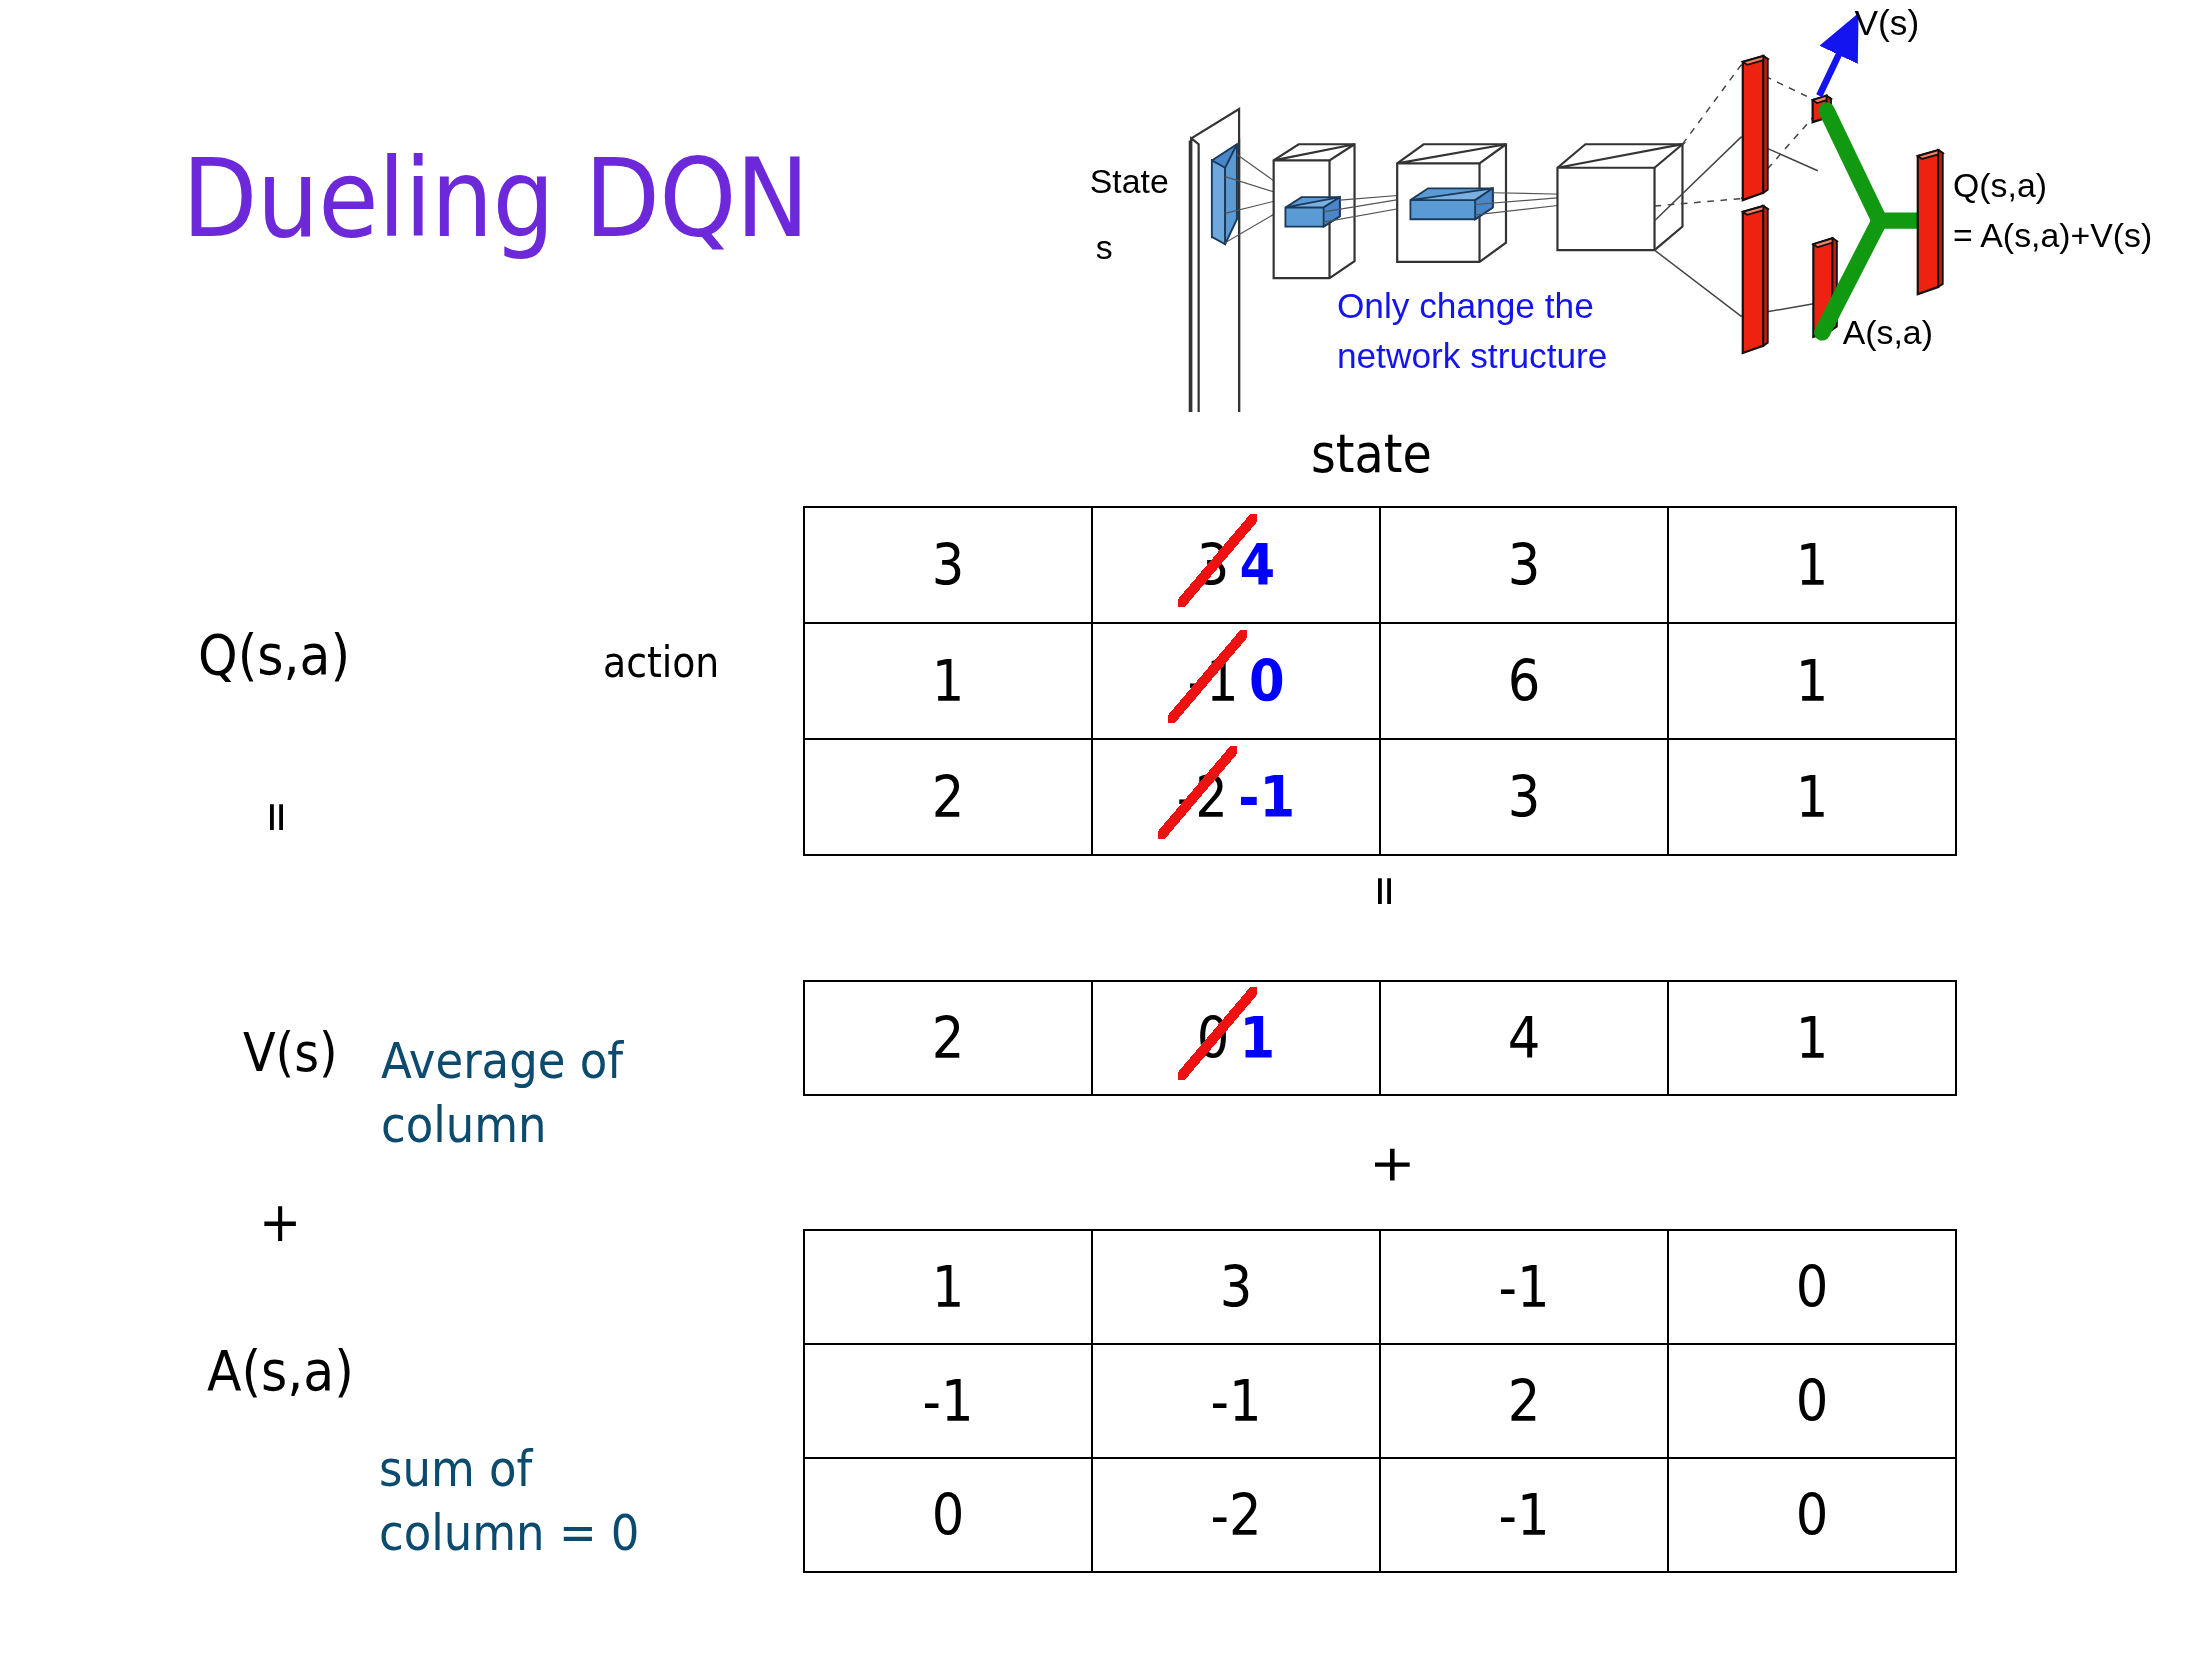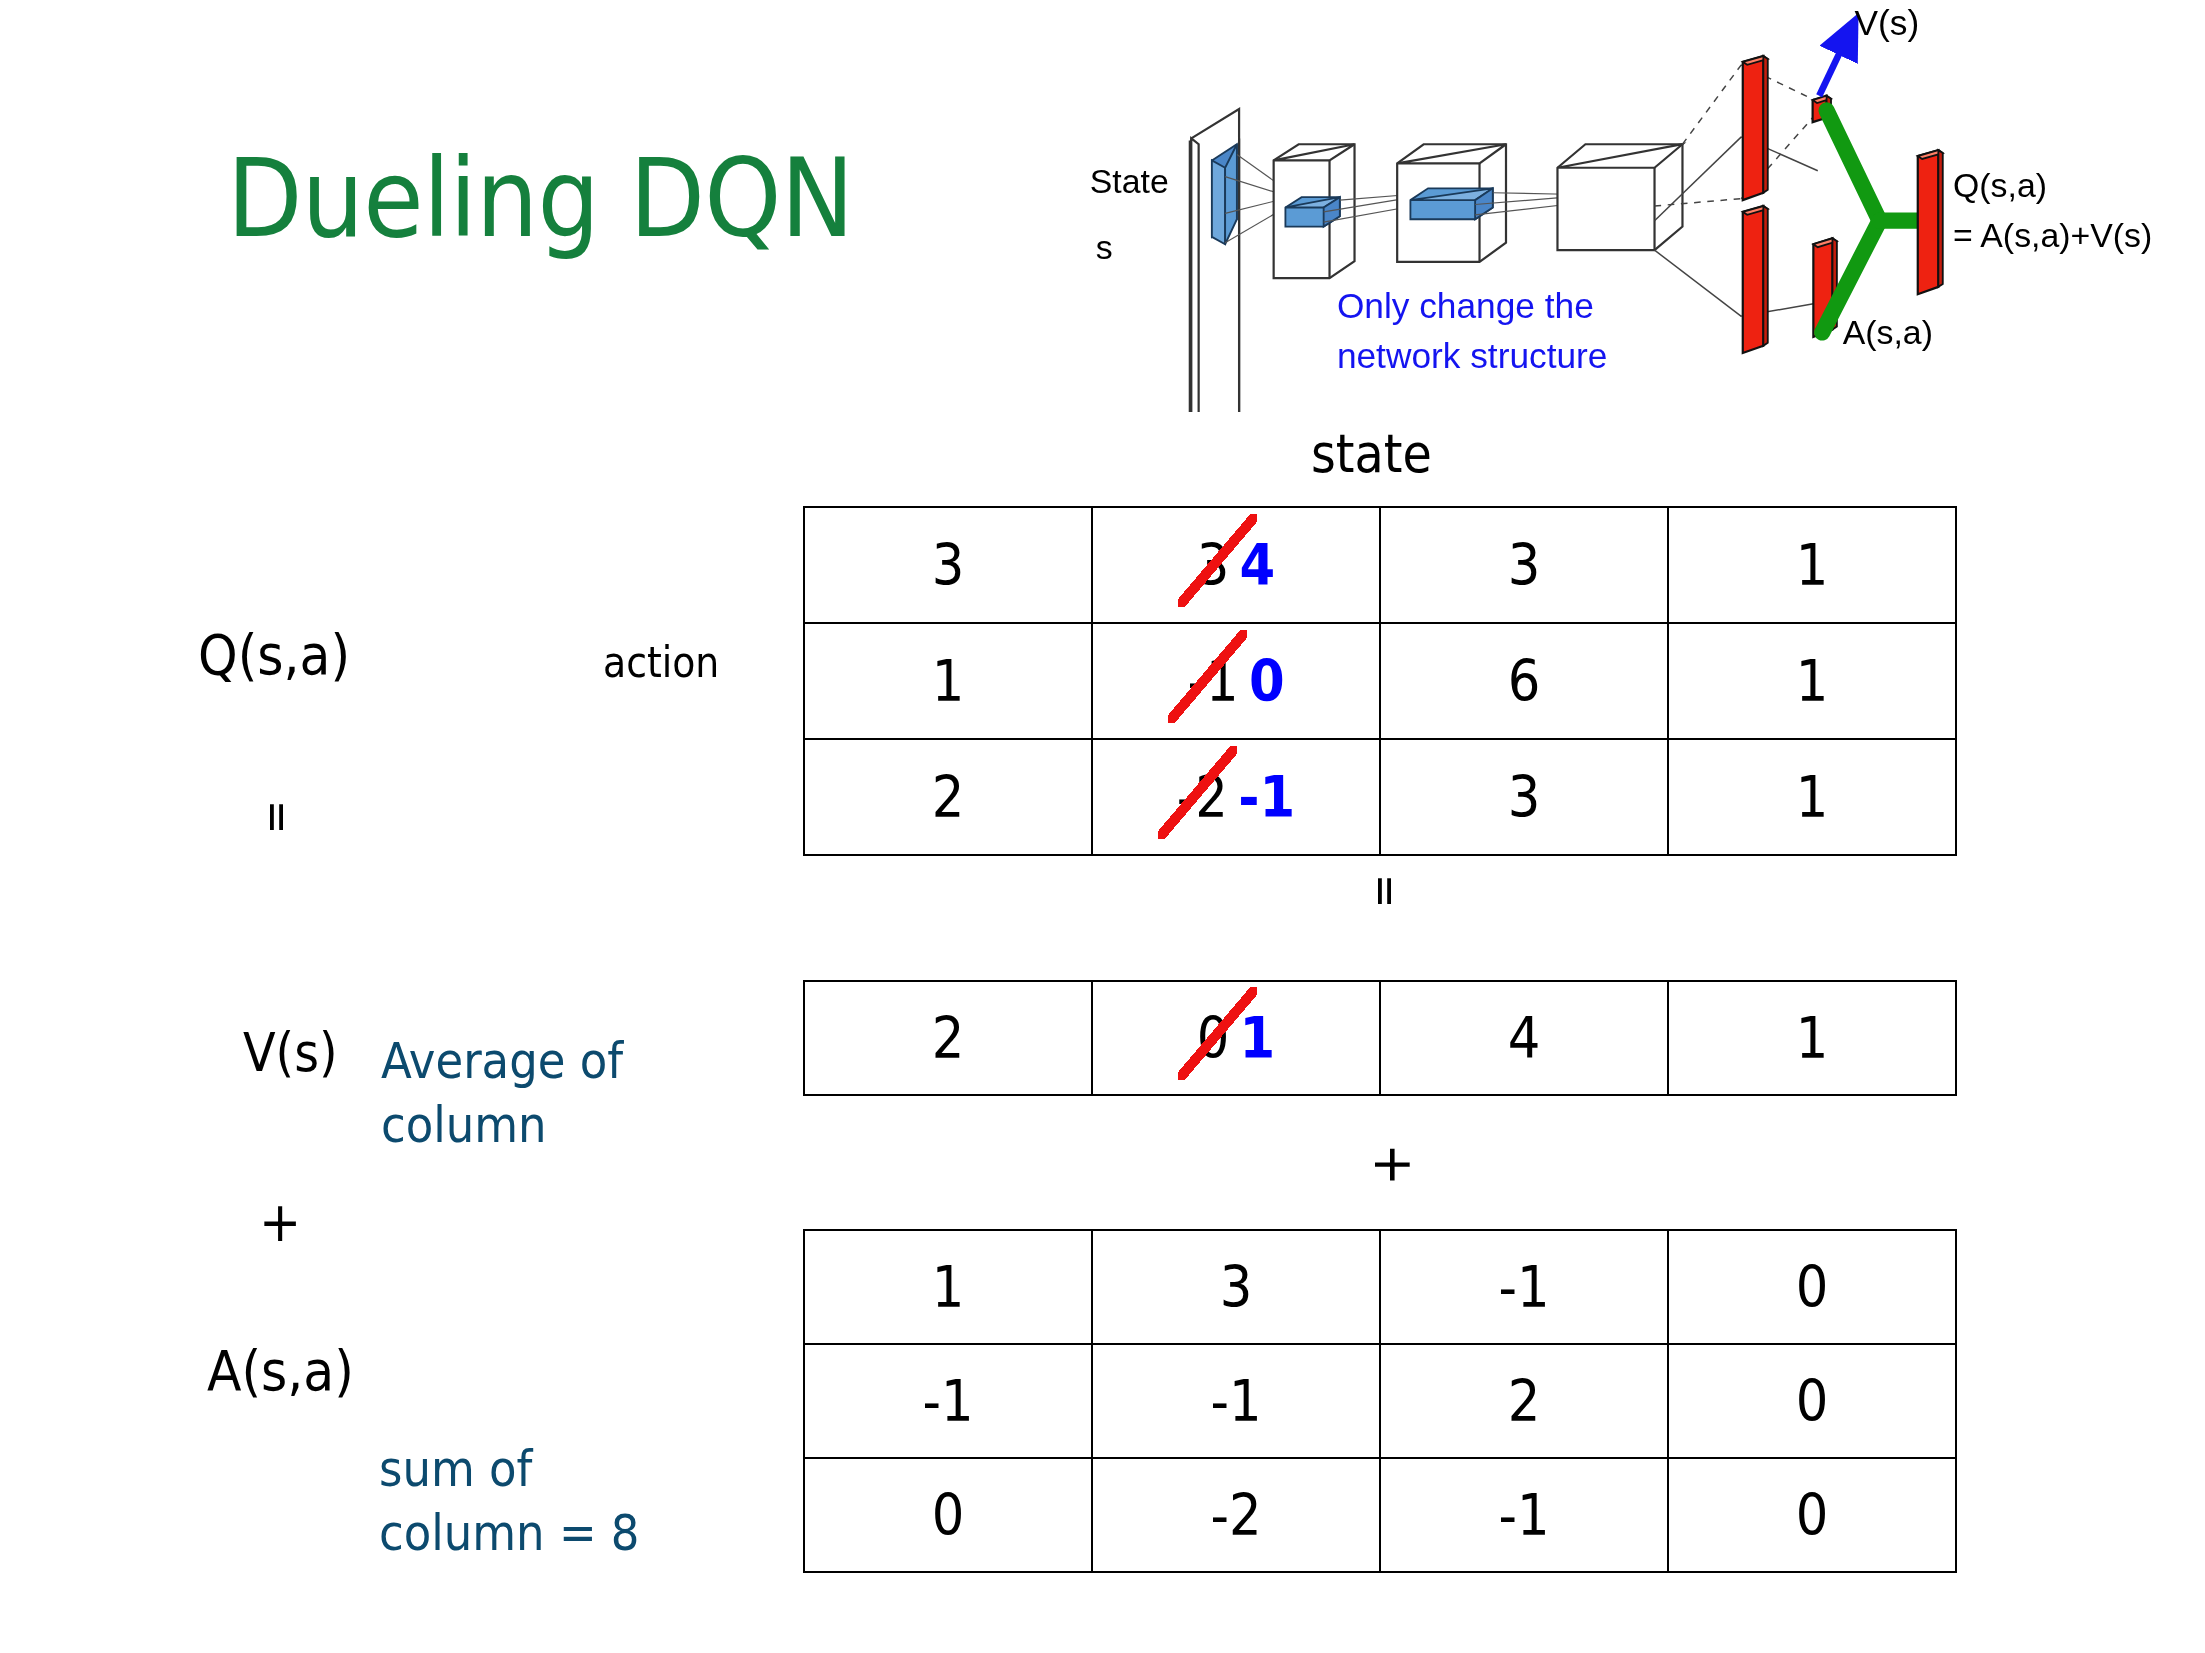--- a/index.html
+++ b/index.html
@@ -18,26 +18,25 @@
     overflow: hidden;
   }
 
   
   #title {
     position: absolute;
     left: 182px;
     top: 144px;
     font-size: 109px;
     line-height: 1.0;
-    color: #15803d;
+    color: #6d28d9;
     font-family: "DejaVu Sans Condensed", "Liberation Sans", sans-serif;
     font-weight: 300;
     letter-spacing: -0.7px;
     white-space: nowrap;
-    margin-left: 45px;
   }
 
   
   #diagram {
     position: absolute;
     left: 1081px;
     top: 0px;
     width: 1125px;
     height: 412px;
   }
@@ -305,21 +304,21 @@
 
   <div id="label-state-top" class="lbl">state</div>
   <div id="label-q" class="lbl">Q(s,a)</div>
   <div id="label-action" class="lbl">action</div>
   <div id="label-v" class="lbl">V(s)</div>
   <div id="label-a" class="lbl">A(s,a)</div>
 
   <div id="text-avg" class="lbl-blue">Average of
 column</div>
   <div id="text-sum" class="lbl-blue">sum of
-column = 8</div>
+column = 0</div>
 
   <div id="op-eq-left" class="op">=</div>
   <div id="op-eq-mid" class="op">=</div>
   <div id="op-plus-left" class="op">+</div>
   <div id="op-plus-mid" class="op">+</div>
 
   <table id="table-q" class="grid">
       <tbody>
         <tr>
           <td>3</td>

